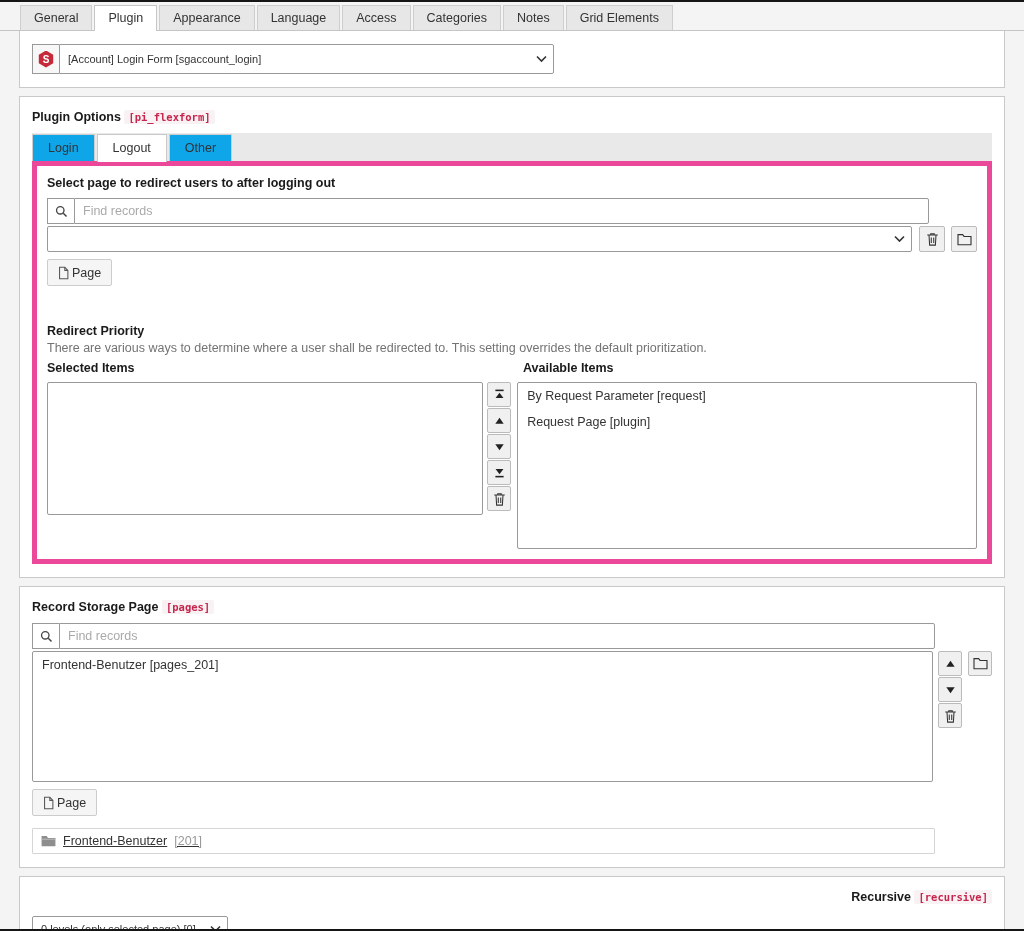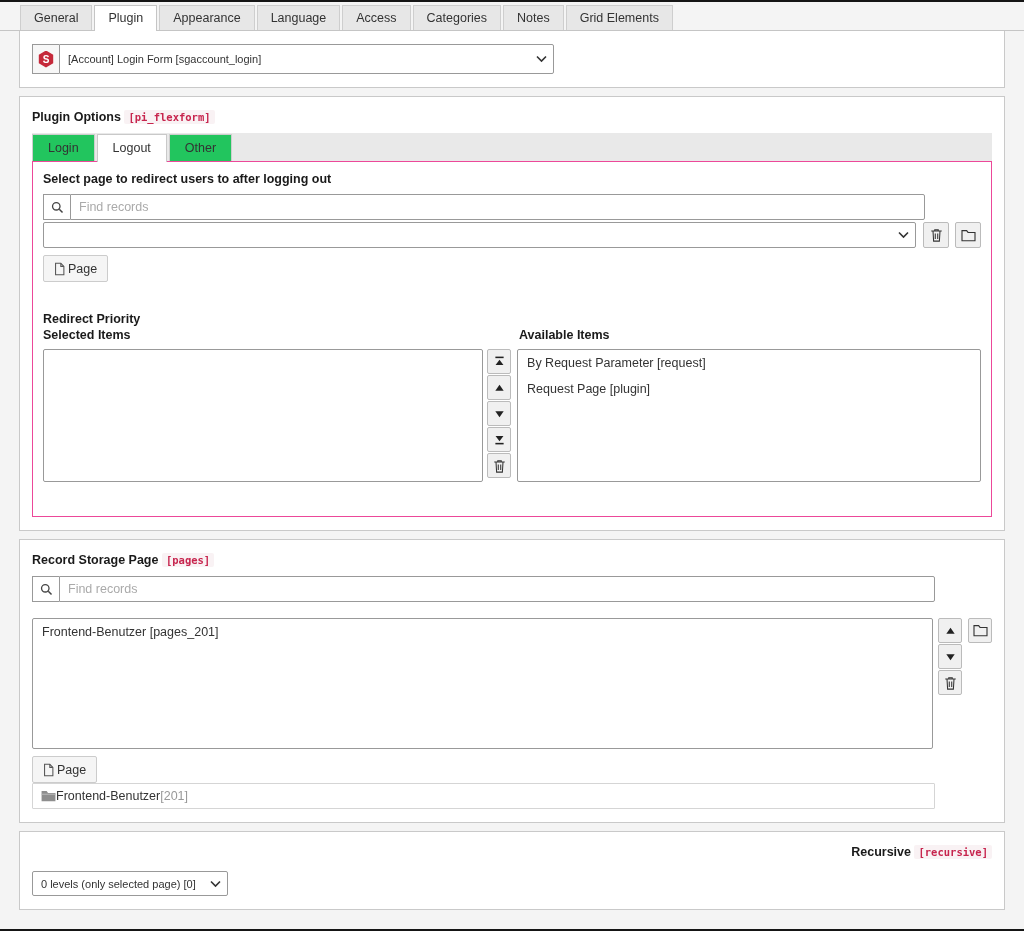--- a/index.html
+++ b/index.html
@@ -81,43 +81,43 @@
     font-size: 12.5px; color: #333; cursor: pointer;
   }
 
   .listbox { border: 1px solid #999; border-radius: 2px; background: #fff; overflow: hidden; }
   .listbox .item { padding: 5px 9px; line-height: 16px; color: #333; cursor: pointer; }
 
   
   .subtabs { display: flex; align-items: flex-end; background: #e9e9e9; padding: 0; height: 28px; }
   .subtab {
     padding: 6px 15px; margin-right: 2px;
-    background: #22c55e; border: 1px solid #cecece; border-bottom: none;
+    background: #0ea5e9; border: 1px solid #cecece; border-bottom: none;
     color: #333; cursor: pointer;
   }
   .subtab.active { background: #fff; border-color: #c9c9c9; margin-bottom: -1px; padding-bottom: 7px; z-index: 2; }
   .subtab-panel {
-    border: 1px solid #ec4899; background: #fff; padding: 10px; min-height: 356px;
+    border: 5px solid #ec4899; background: #fff; padding: 10px; min-height: 356px;
   }
 
   .desc { color: #737373; margin: 3px 0 6px 0; }
   .cols-head { display: flex; font-weight: bold; color: #1a1a1a; margin-bottom: 7px; }
   .dual { display: flex; align-items: flex-start; }
   .move-col { display: flex; flex-direction: column; margin: 0 6px 0 4px; }
   .move-col .icon-btn { width: 24px; height: 25px; margin-bottom: 1px; }
 
   
   .rs-body { display: flex; align-items: flex-start; }
   .side-col { display: flex; flex-direction: column; margin-left: 5px; }
   .side-col .icon-btn { width: 24px; height: 25px; margin-bottom: 1px; }
 
   .sel-row {
-    display: flex; align-items: center; 
+    display: flex; align-items: center; gap: 7px;
     border: 1px solid #d5d5d5; border-radius: 1px; background: #fff;
-    height: 26px; padding: 0 8px; 
+    height: 26px; padding: 0 8px; margin-top: 12px; text-decoration: underline;
   }
   .sel-row .rec-id { color: #999; }
 
   .hex {
     display: inline-block; width: 16px; height: 17px;
     background: #c5293a; color: #fff; font-weight: bold; font-size: 10px;
     text-align: center; line-height: 17px;
     clip-path: polygon(50% 0%, 95% 25%, 95% 75%, 50% 100%, 5% 75%, 5% 25%);
   }
   svg { display: block; }
@@ -207,22 +207,23 @@
     <div style="margin-top:7px;">
       <span class="btn-page">
         <svg width="11" height="14" viewBox="0 0 12 16">
             <path d="M1.5 1.5h6l3.5 3.5v9.5h-9.5z" fill="none" stroke="#555" stroke-width="1.2"></path>
             <path d="M7.5 1.5v3.5H11" fill="none" stroke="#555" stroke-width="1.2"></path>
           </svg>
         <span>Page</span>
       </span>
     </div>
 
-    <div style="margin-top:30px;">
+    <div style="margin-top:38px;">
       <div class="field-label" style="margin-bottom:2px;">Redirect Priority</div>
+      <div class="desc">There are various ways to determine where a user shall be redirected to. This setting overrides the default prioritization.</div>
       <div class="cols-head">
         <span style="width:476px;">Selected Items</span>
         <span>Available Items</span>
       </div>
       <div class="dual">
         <div class="listbox" style="width:442px; height:133px;"></div>
         <div class="move-col">
           <span class="icon-btn">
             <svg width="11" height="11" viewBox="0 0 12 12">
                 <path d="M1.5 1.5h9" stroke="#222" stroke-width="1.7"></path>
@@ -244,21 +245,21 @@
                 <path d="M6 8L1.7 2.2h8.6z" fill="#222"></path>
                 <path d="M1.5 10.5h9" stroke="#222" stroke-width="1.7"></path>
               </svg>
           </span>
           <span class="icon-btn">
             <svg width="13" height="14" viewBox="0 0 14 16">
                 <path d="M1 3.5h12M5 3.5V2h4v1.5M3 3.5l.7 11.5h6.6l.7-11.5M5.6 6.2v6.3M8.4 6.2v6.3" fill="none" stroke="#333" stroke-width="1.2"></path>
               </svg>
           </span>
         </div>
-        <div class="listbox" style="width:466px; height:133px;">
+        <div class="listbox" style="width:466px; height:167px;">
           <div class="item">By Request Parameter [request]</div>
           <div class="item">Request Page [plugin]</div>
         </div>
       </div>
     </div>
   </div>
 </div>
 
 <div class="panel">
   <div class="field-label">
@@ -269,21 +270,21 @@
   <div class="input-group" style="width:903px; height:26px;">
     <span class="addon search-addon">
       <svg width="13" height="13" viewBox="0 0 16 16">
           <circle cx="6.5" cy="6.5" r="4.6" fill="none" stroke="#444" stroke-width="1.6"></circle>
           <line x1="10.2" y1="10.2" x2="14.2" y2="14.2" stroke="#444" stroke-width="1.8"></line>
         </svg>
     </span>
     <input class="text" type="text" placeholder="Find records" style="">
   </div>
 
-  <div class="rs-body" style="margin-top:16px;">
+  <div class="rs-body" style="margin-top:2px;">
     <div class="listbox" style="width:903px; height:131px;">
       <div class="item">Frontend-Benutzer [pages_201]</div>
     </div>
     <div class="side-col">
       <span class="icon-btn">
         <svg width="11" height="10" viewBox="0 0 12 11">
             <path d="M6 2l4.6 6.5H1.4z" fill="#222"></path>
           </svg>
       </span>
       <span class="icon-btn">

